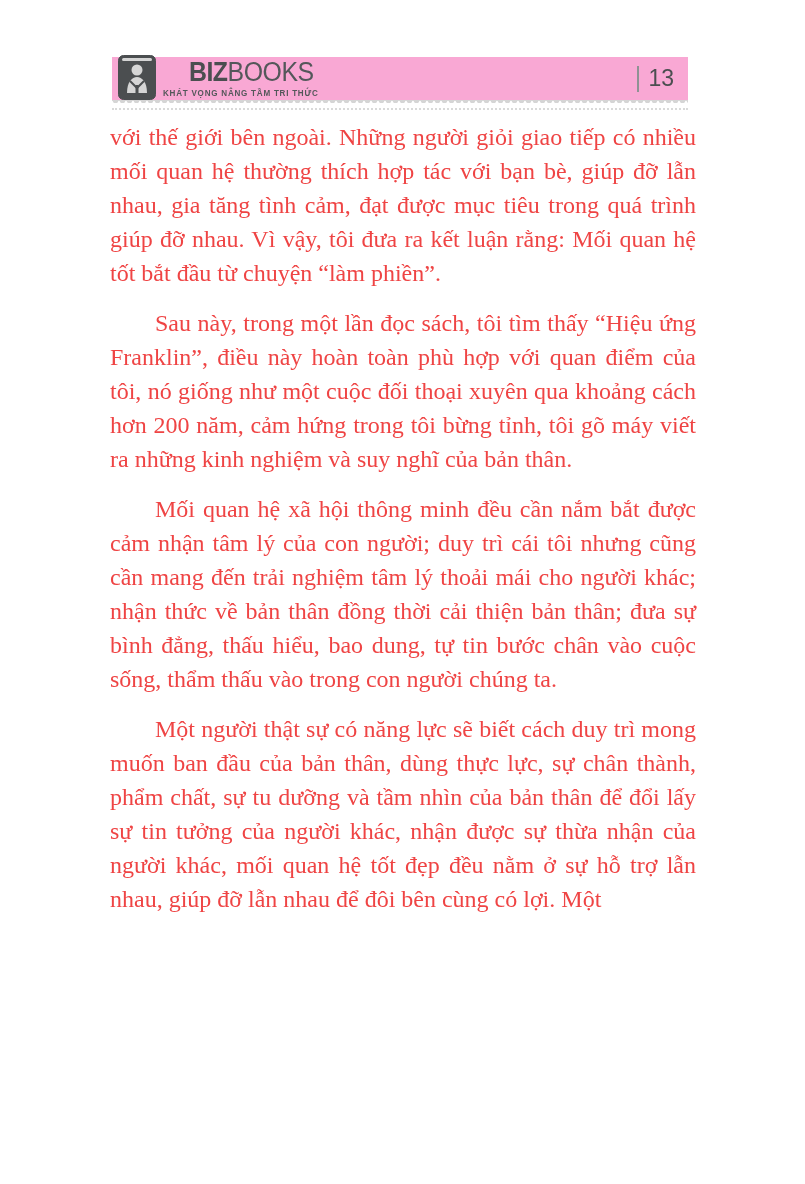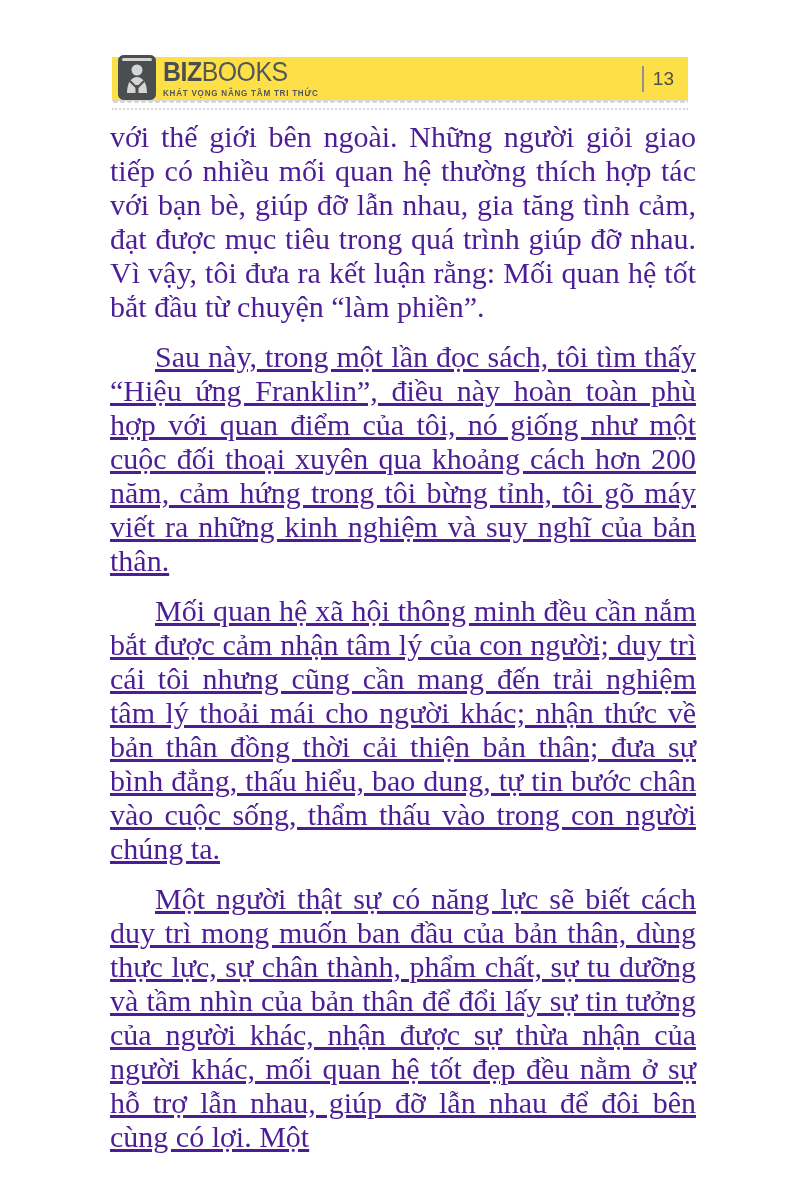--- a/index.html
+++ b/index.html
@@ -12,27 +12,28 @@
     overflow: hidden;
   }
 
   
   .header-wrap {
     position: absolute;
     left: 112px; top: 57px;
     width: 576px;
   }
   .header-bar {
-    background: #fde047;
+    background: #f9a8d4;
     height: 43px;
     display: flex;
     align-items: center;
     justify-content: space-between;
     padding: 0 14px 0 6px;
     position: relative;
+    text-align: right;
   }
   .scallop-edge {
     height: 5px;
     background: radial-gradient(circle at 3.5px 0px, #d5d5d5 3px, rgba(0,0,0,0) 3.4px);
     background-size: 7px 5px;
     background-repeat: repeat-x;
   }
   .dotted-line {
     margin-top: 3px;
     border-top: 2px dotted #d9d9d9;
@@ -77,38 +78,38 @@
     display: flex;
     align-items: center;
     gap: 9px;
     font-family: "Liberation Sans", sans-serif;
   }
   .folio-rule {
     width: 2px; height: 26px;
     background: #8f9294;
   }
   .folio-num {
-    font-size: 19px;
+    font-size: 23px;
     color: #4b4e50;
   }
 
   
   .text-block {
     position: absolute;
     left: 110px; top: 120px;
     width: 586px;
   }
   .text-block p {
     margin: 0 0 16px 0;
-    font-size: 30px;
+    font-size: 24px;
     line-height: 34px;
     text-align: justify;
-    color: #4c1d95;
+    color: #ef4444;
   }
-  .text-block p.indent { text-indent: 45px; text-decoration: underline; }
+  .text-block p.indent { text-indent: 45px; }
 </style>
 </head>
 <body>
 
 <div class="header-wrap">
   <div class="header-bar">
     <div class="logo">
       <svg class="logo-icon" viewBox="0 0 38 45" xmlns="http://www.w3.org/2000/svg">
         <rect x="0.5" y="0.5" width="37" height="44" rx="5" fill="#4b4e50" stroke="#4b4e50"></rect>
         <rect x="4" y="3" width="30" height="3" rx="1.5" fill="#d5d5d5"></rect>

